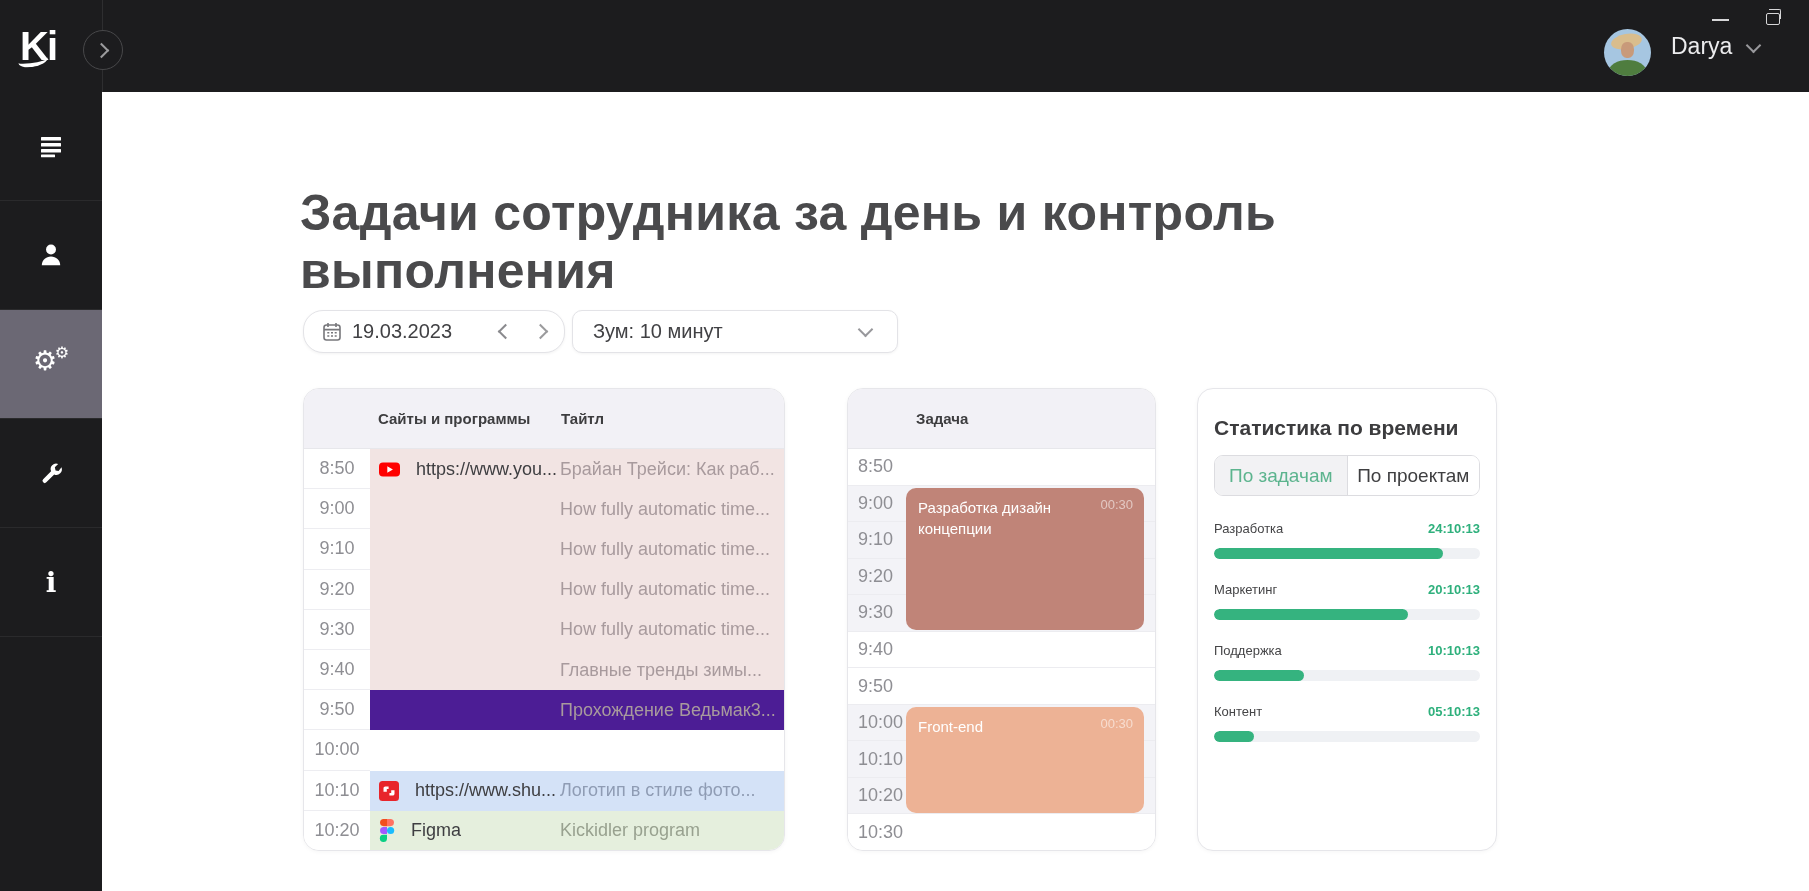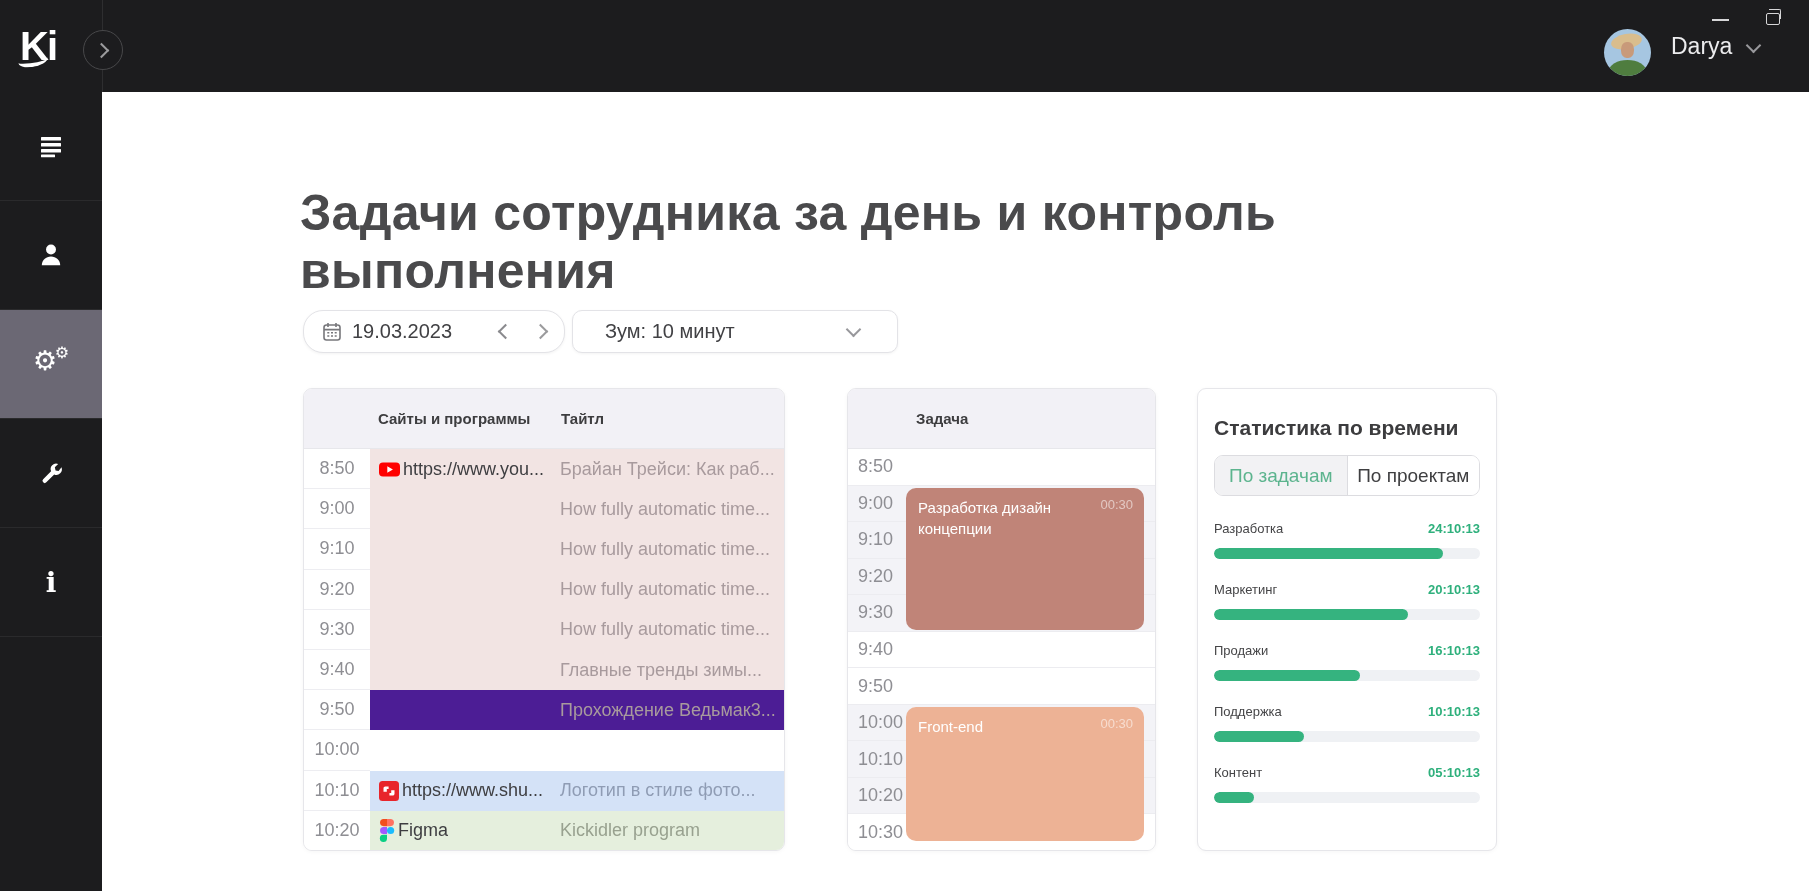--- a/index.html
+++ b/index.html
@@ -38,41 +38,41 @@
   .gear-wrap{position:relative;display:inline-block;width:36px;height:32px;}
   .gear-big{font-family:"DejaVu Sans",sans-serif;font-size:27px;color:#fff;position:absolute;left:0;top:-3px;}
   .gear-sm{font-family:"DejaVu Sans",sans-serif;font-size:16px;color:#fff;position:absolute;right:0;top:-5px;}
   .info-glyph{font-family:"DejaVu Serif",serif;font-weight:700;font-size:28px;color:#fff;font-style:normal;}
   
   .page-title{position:absolute;left:300px;top:150px;width:1010px;font-size:50px;font-weight:700;
     color:#4a4a4c;line-height:1.17;letter-spacing:.3px;}
   .pill{position:absolute;top:310px;height:43px;background:#fff;border:1px solid #e3e3e7;border-radius:10px;
     box-shadow:0 1px 3px rgba(0,0,0,.05);display:flex;align-items:center;box-sizing:border-box;cursor:pointer;}
   .pill-date{left:303px;width:262px;padding:0 18px;border-radius:20px;}
-  .pill-zoom{left:572px;width:326px;padding:0 32px;}
+  .pill-zoom{left:572px;width:326px;padding:0 20px;}
   .pill-text{font-size:20px;color:#414144;margin-left:10px;}
   .pill-zoom .pill-text{margin-left:0;}
   .date-chevrons{margin-left:auto;display:flex;align-items:center;gap:30px;}
   .zoom-chevron{margin-left:auto;margin-right:6px;}
   
-  .panel{position:absolute;top:388px;height:463px;background:#fff;border:1px solid #e6e6ea;border-radius:9px;
+  .panel{position:absolute;top:388px;height:463px;background:#fff;border:1px solid #e6e6ea;border-radius:16px;
     box-sizing:border-box;overflow:hidden;box-shadow:0 1px 4px rgba(0,0,0,.04);}
   .panel-sites{left:303px;width:482px;}
   .panel-tasks{left:847px;width:309px;}
   .panel-stats{left:1197px;width:300px;padding:0 16px;}
   .panel-header{height:59px;background:#f2f1f6;border-bottom:1px solid #e7e7eb;position:relative;}
   .ph-label{position:absolute;top:0;height:59px;display:flex;align-items:center;font-size:15px;font-weight:700;color:#3d3d3f;}
   .ph-sites{left:74px;} .ph-title{left:257px;} .ph-task{left:68px;}
   
   .trow{display:flex;height:40.2px;cursor:pointer;}
   .cell-time{width:66px;display:flex;align-items:center;justify-content:center;font-size:18px;color:#8e8e93;
     border-bottom:1px solid #ededf1;box-sizing:border-box;background:#fff;}
   .trow:last-child .cell-time{border-bottom:none;}
   .cell-content{flex:1;display:flex;align-items:center;box-sizing:border-box;}
-  .cell-site{width:190px;padding-left:9px;display:flex;align-items:center;gap:3px;font-size:18px;color:#3e3e41;box-sizing:border-box;}
+  .cell-site{width:190px;padding-left:9px;display:flex;align-items:center;gap:16px;font-size:18px;color:#3e3e41;box-sizing:border-box;}
   .row-icon{display:inline-flex;align-items:center;}
   .cell-title{flex:1;font-size:18px;}
   .bg-row_pink .cell-title{color:#a89a9d;}
   .bg-row_blue_photoshop .cell-title{color:#94a1b2;}
   .bg-row_blue_shutterstock .cell-title{color:#8f9cb4;}
   .bg-row_green_figma .cell-title{color:#98a18f;}
   
   .tasks-body{position:relative;height:404px;}
   .task-row{height:36.55px;box-sizing:border-box;border-bottom:1px solid #ececf0;display:flex;align-items:center;
     padding-left:10px;font-size:18px;color:#8e8e93;background:#fff;}
@@ -291,21 +291,21 @@
       <div class="task-row">9:40</div>
       <div class="task-row">9:50</div>
       <div class="task-row covered">10:00</div>
       <div class="task-row covered">10:10</div>
       <div class="task-row covered">10:20</div>
       <div class="task-row">10:30</div>
       <div class="task-block" style="top: 38.55px; height: 142.2px; background: rgb(192, 132, 120);">
         <span class="tb-title">Разработка дизайн концепции</span>
         <span class="tb-badge">00:30</span>
       </div>
-      <div class="task-block" style="top: 257.85px; height: 134px; background: rgb(237, 178, 149);">
+      <div class="task-block" style="top: 257.85px; height: 106px; background: rgb(237, 178, 149);">
         <span class="tb-title">Front-end</span>
         <span class="tb-badge">00:30</span>
       </div>
     </div>
 </div>
 
 <div class="panel panel-stats">
   <div class="stats-title">Статистика по времени</div>
   <div class="stats-tabs">
     <div class="stats-tab active">По задачам</div>
@@ -325,29 +325,20 @@
         <div class="stat-row">
           <span class="stat-label">Маркетинг</span>
           <span class="stat-value">20:10:13</span>
         </div>
         <div class="stat-bar">
           <div class="stat-fill" style="width: 73%;"></div>
         </div>
       </div>
       <div class="stat-item">
         <div class="stat-row">
-          <span class="stat-label">Продажи</span>
-          <span class="stat-value">16:10:13</span>
-        </div>
-        <div class="stat-bar">
-          <div class="stat-fill" style="width: 55%;"></div>
-        </div>
-      </div>
-      <div class="stat-item">
-        <div class="stat-row">
           <span class="stat-label">Поддержка</span>
           <span class="stat-value">10:10:13</span>
         </div>
         <div class="stat-bar">
           <div class="stat-fill" style="width: 34%;"></div>
         </div>
       </div>
       <div class="stat-item">
         <div class="stat-row">
           <span class="stat-label">Контент</span>

